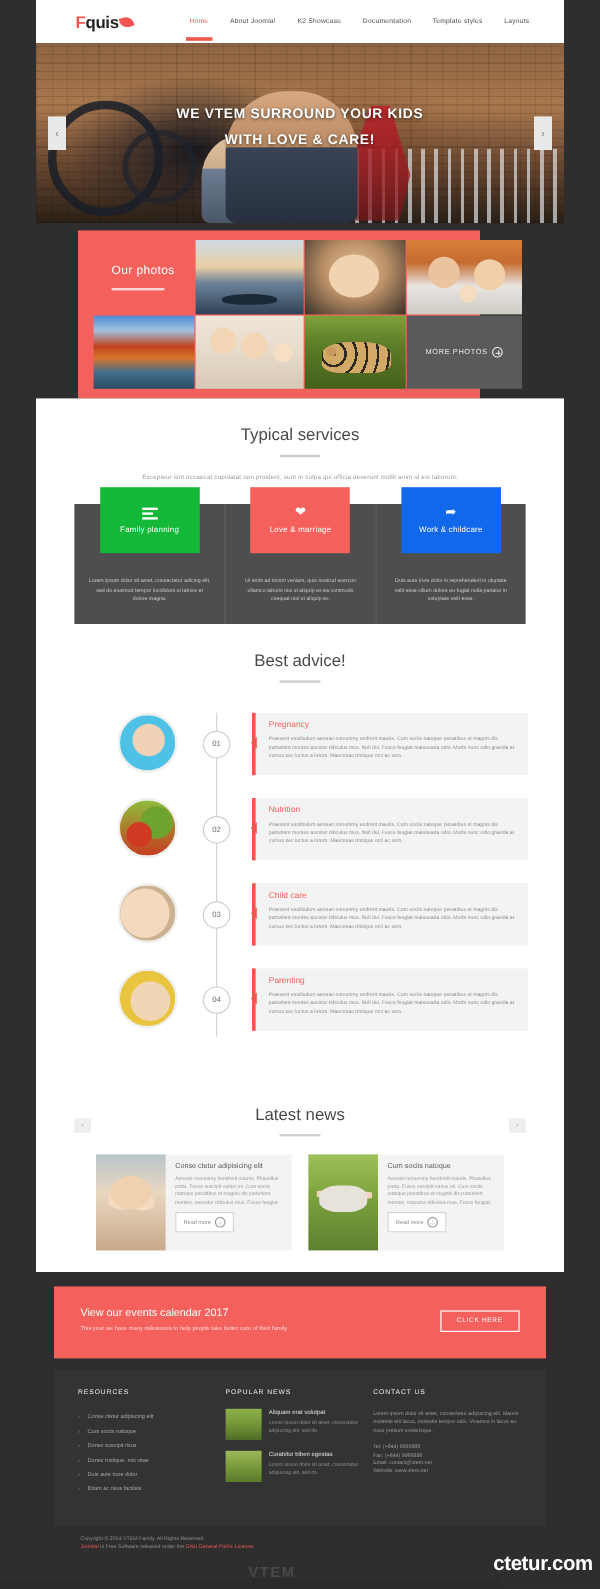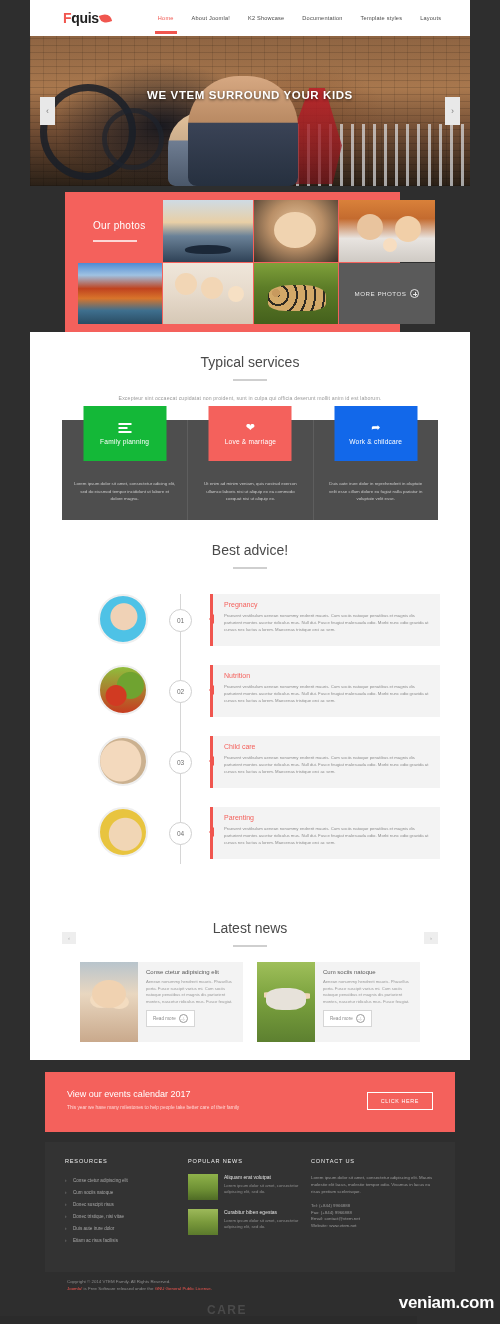--- a/index.html
+++ b/index.html
@@ -302,20 +302,21 @@
   <div class="hero">
     <div class="hero-brick"></div>
     <div class="hero-fence"></div>
     <div class="hero-bike"></div>
     <div class="hero-bike2"></div>
     <div class="hero-redbike"></div>
     <div class="hero-child"></div>
     <div class="hero-person"></div>
     <div class="hero-title">
       <span>WE VTEM SURROUND YOUR KIDS</span>
+      <span class="l2">WITH LOVE &amp; CARE!</span>
     </div>
     <div class="hero-arrow left">‹</div>
     <div class="hero-arrow right">›</div>
   </div>
 
   <div class="photos">
     <div class="photos-redbar"></div>
     <div class="photos-label">
       <span>Our photos</span>
       <span class="underline"></span>
@@ -499,17 +500,17 @@
     </div>
   </div>
 
   <div class="copyright">
     <div class="cr-line">Copyright © 2014 VTEM Family. All Rights Reserved.</div>
     <div class="cr-line">
       <span class="cr-link">Joomla!</span><span> is Free Software released under the </span><span class="cr-link">GNU General Public License.</span>
     </div>
   </div>
 
-  <div class="vtem-logo">CARE</div>
+  <div class="vtem-logo">VTEM</div>
   <div class="bottom-strip"></div>
-  <div class="watermark">veniam.com</div>
+  <div class="watermark">ctetur.com</div>
 
 </div>
 
 </body></html>

